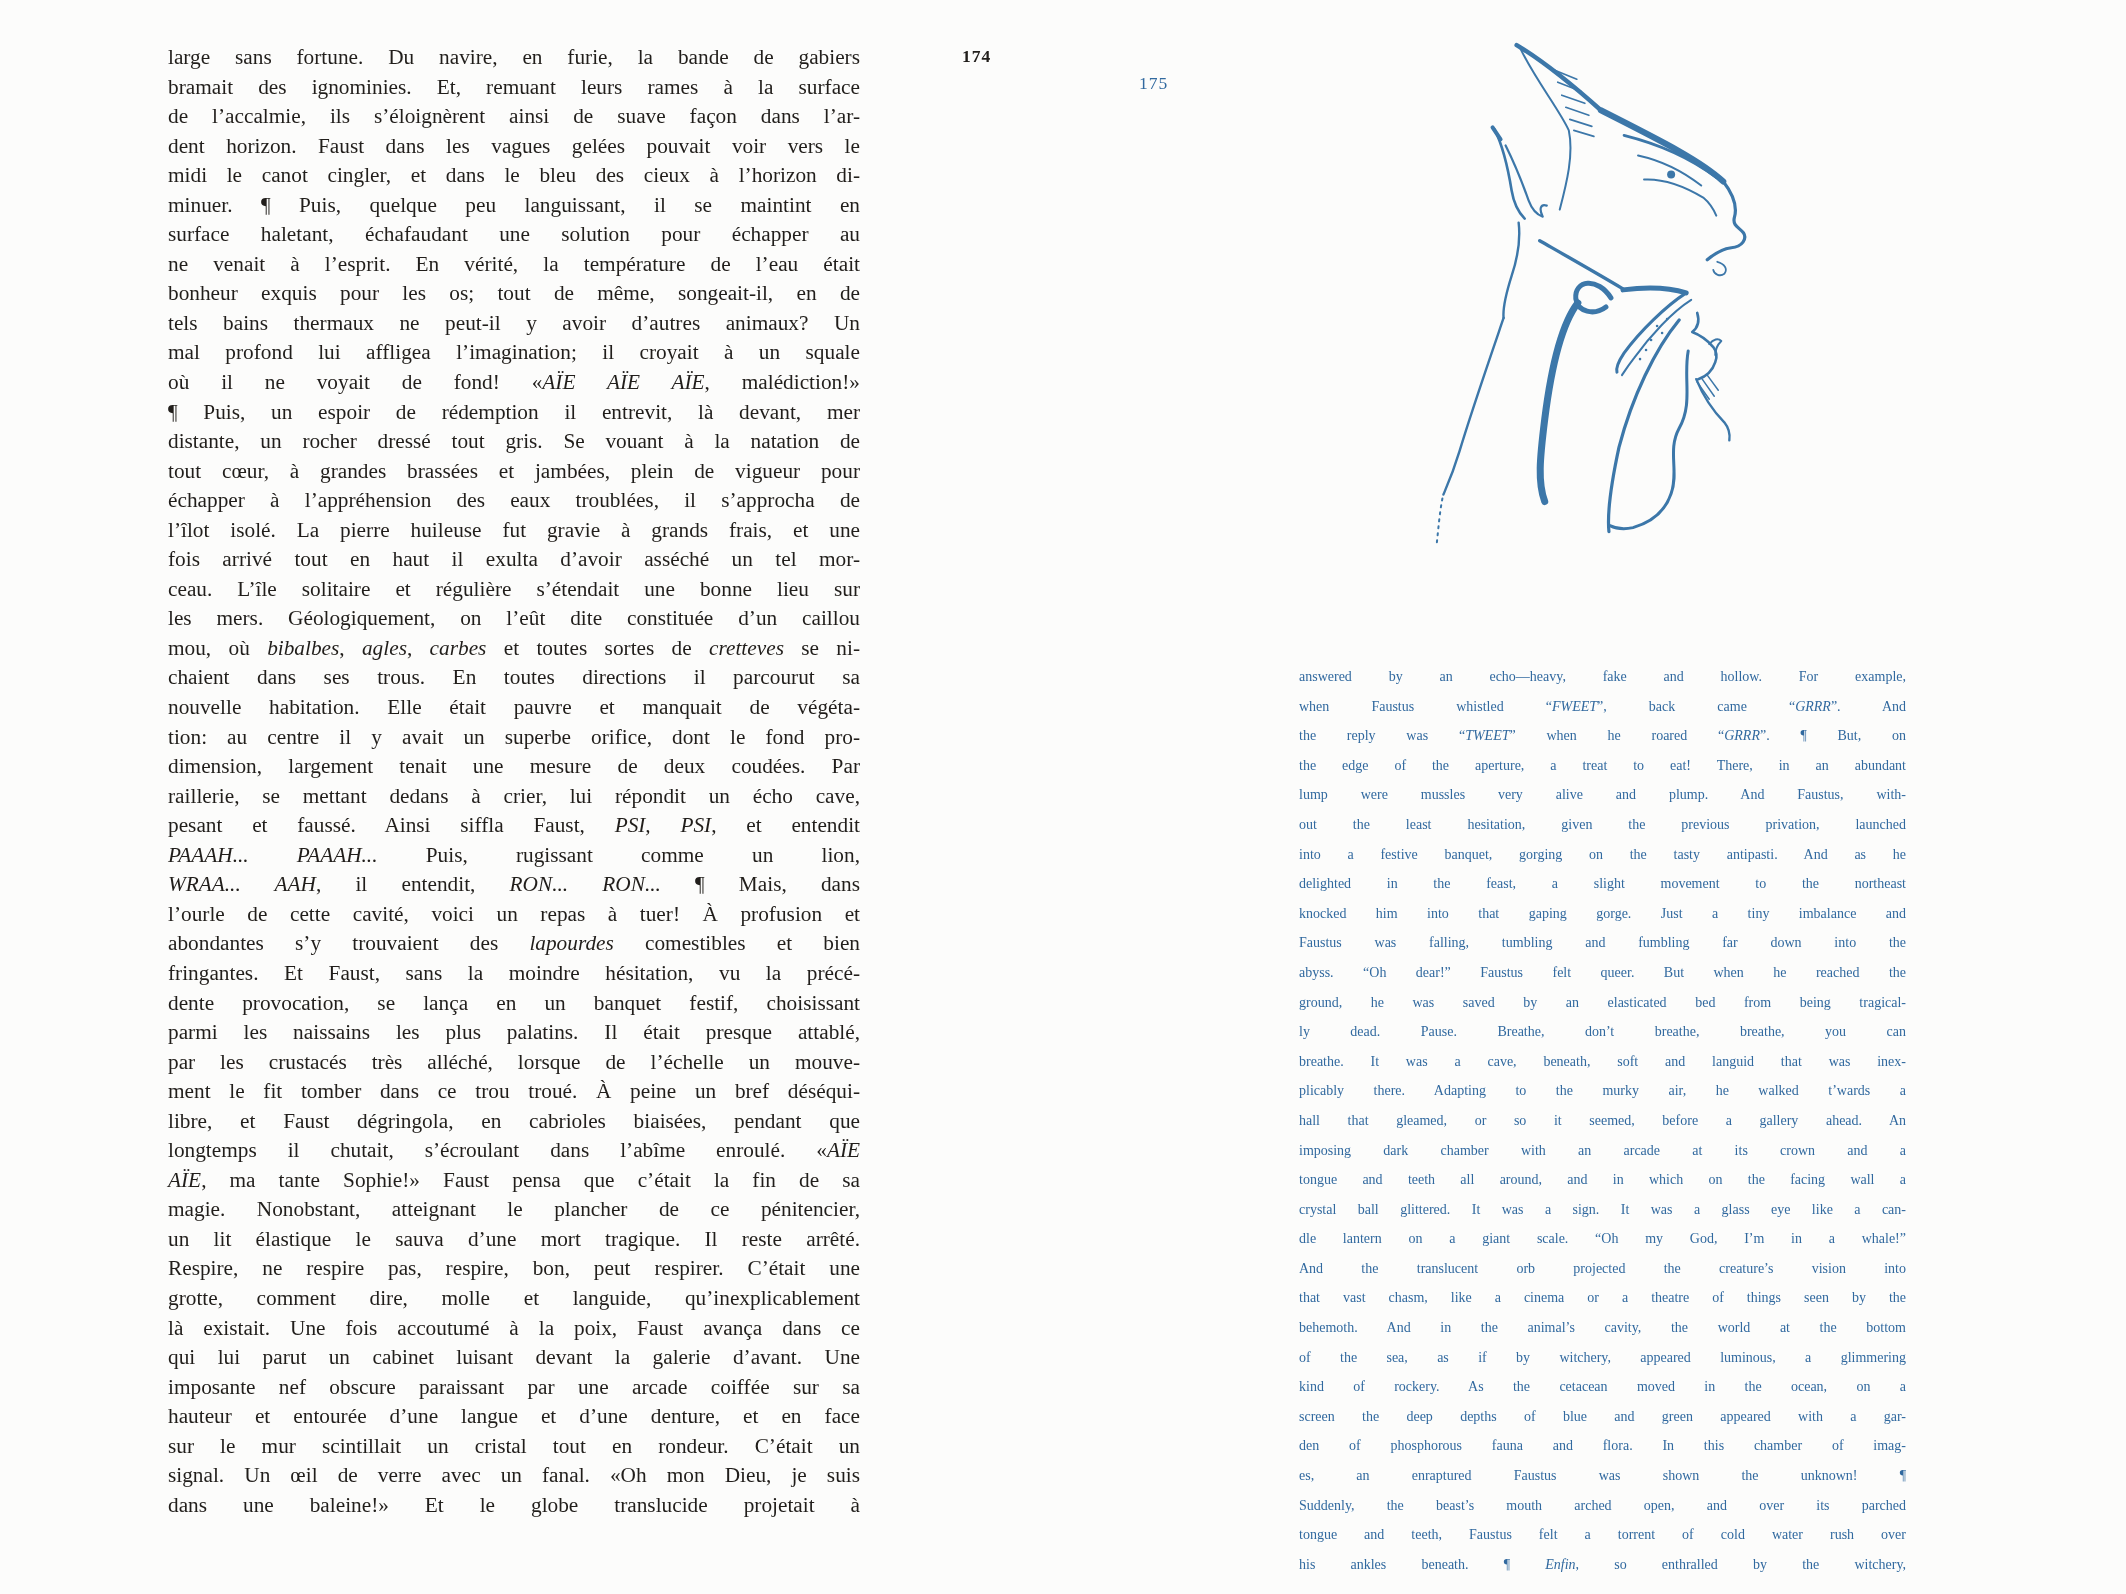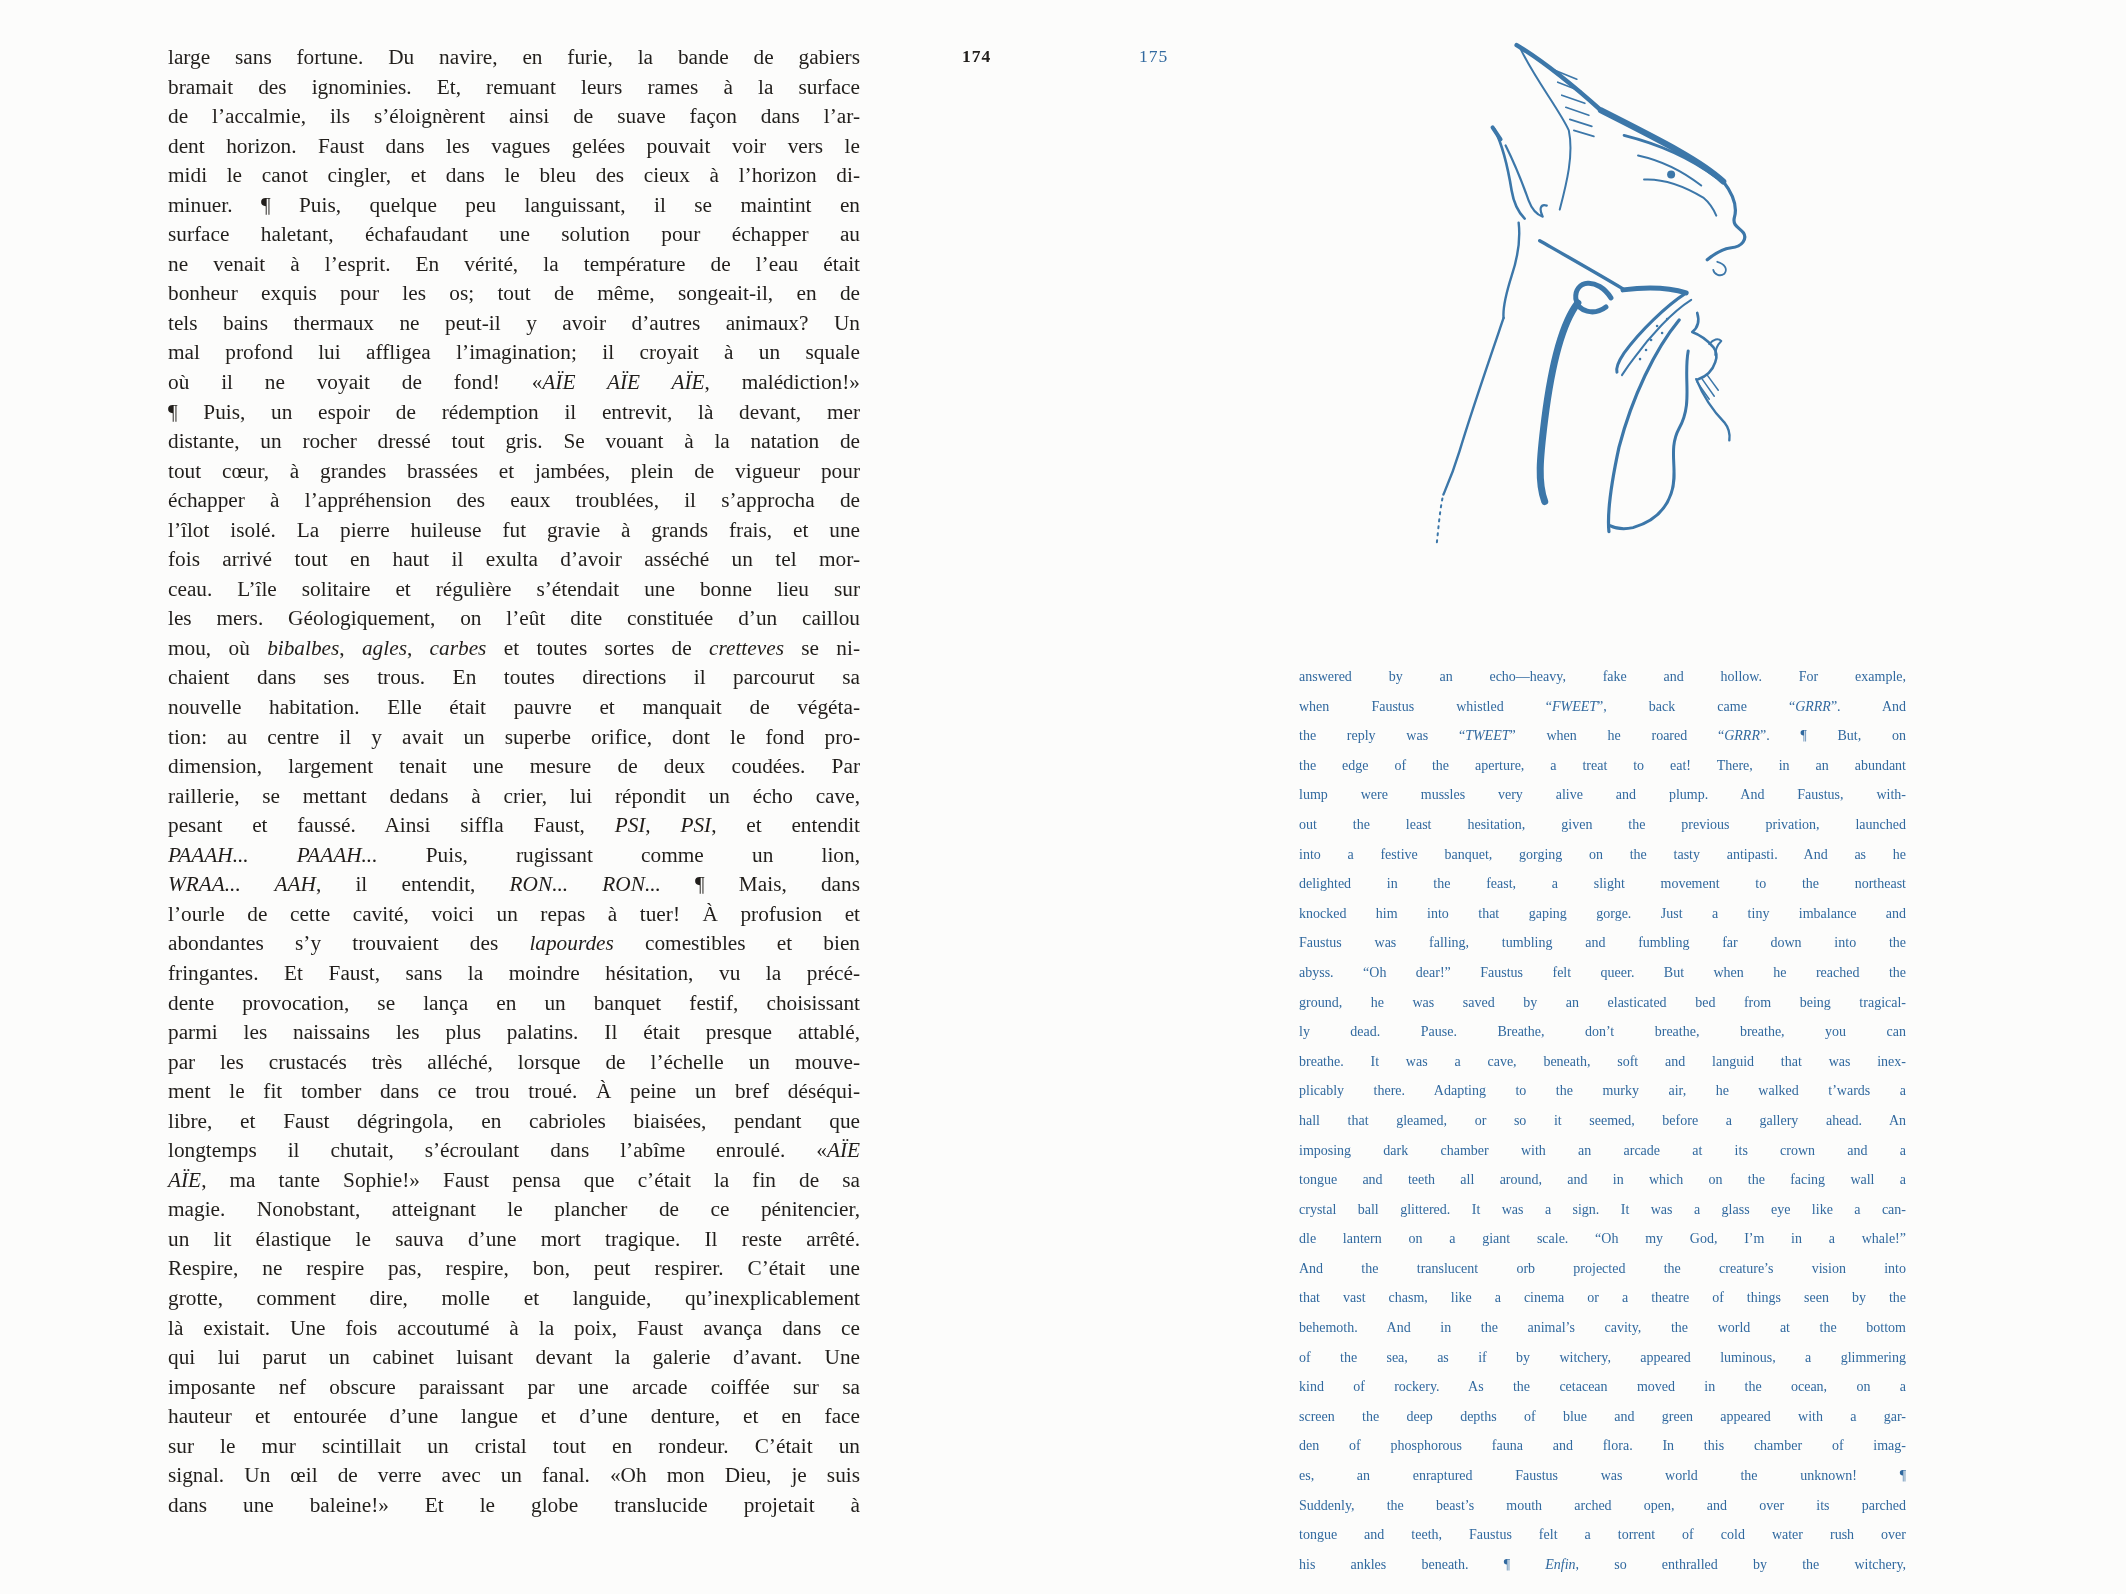--- a/index.html
+++ b/index.html
@@ -38,21 +38,21 @@
     line-height: 29.6px;
     color: var(--ink-blue, #31699f);
   }
   .folio {
     position: absolute;
     top: 46px;
     font-size: 17.5px;
     letter-spacing: 1px;
   }
   .folio-left  { left: 962px;  color: var(--ink-black, #211e1b); font-weight: bold; }
-  .folio-right { left: 1139px; color: var(--ink-blue, #31699f); }
+  .folio-right { left: 1139px; color: var(--ink-blue, #31699f); margin-top: 27px; }
   .illustration {
     position: absolute;
     left: 1418px;
     top: 18px;
   }
   .illustration path {
     fill: none;
     stroke: var(--drawing-blue, #3c77a9);
     stroke-linecap: round;
     stroke-linejoin: round;
@@ -182,19 +182,19 @@
       <div class="line">tongue and teeth all around, and in which on the facing wall a</div>
       <div class="line">crystal ball glittered. It was a sign. It was a glass eye like a can-</div>
       <div class="line">dle lantern on a giant scale. “Oh my God, I’m in a whale!”</div>
       <div class="line">And the translucent orb projected the creature’s vision into</div>
       <div class="line">that vast chasm, like a cinema or a theatre of things seen by the</div>
       <div class="line">behemoth. And in the animal’s cavity, the world at the bottom</div>
       <div class="line">of the sea, as if by witchery, appeared luminous, a glimmering</div>
       <div class="line">kind of rockery. As the cetacean moved in the ocean, on a</div>
       <div class="line">screen the deep depths of blue and green appeared with a gar-</div>
       <div class="line">den of phosphorous fauna and flora. In this chamber of imag-</div>
-      <div class="line">es, an enraptured Faustus was world the unknown! ¶</div>
+      <div class="line">es, an enraptured Faustus was shown the unknown! ¶</div>
       <div class="line">Suddenly, the beast’s mouth arched open, and over its parched</div>
       <div class="line">tongue and teeth, Faustus felt a torrent of cold water rush over</div>
       <div class="line">his ankles beneath. ¶ <i>Enfin</i>, so enthralled by the witchery,</div>
     </div>
 
 </div>
 
 </body></html>

